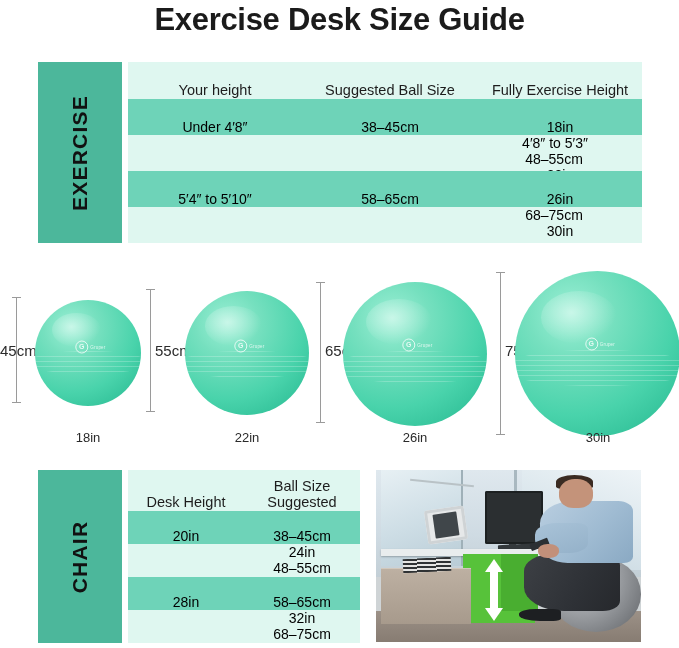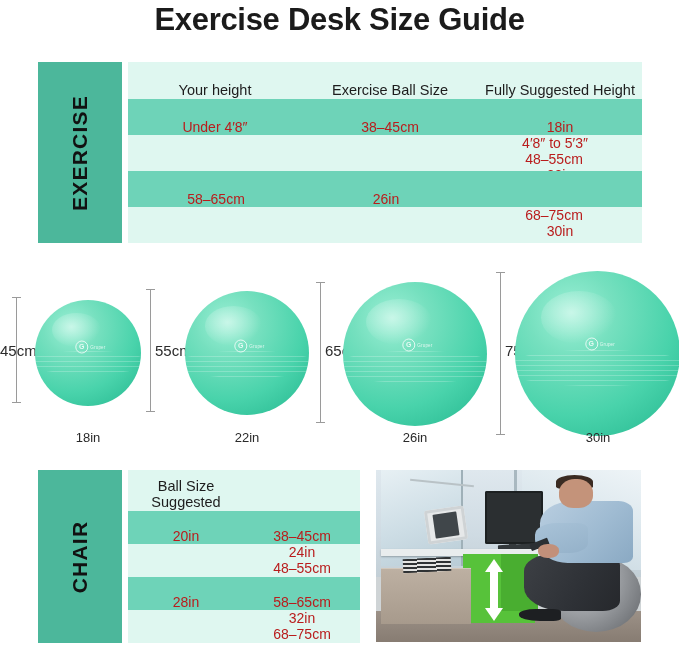--- a/index.html
+++ b/index.html
@@ -56,21 +56,21 @@
     display: flex;
     align-items: flex-end;
     box-sizing: border-box;
   }
   .row.head { background: #dff7f0; }
   .row.dark { background: #6ed3b8; }
   .row.light { background: #dff7f0; flex-direction: column; }
   .cell {
     box-sizing: border-box;
     text-align: center;
-    color: #b91c1c;
+    color: #000000;
     font-size: 14px;
     line-height: 1.15;
   }
   .cell.hdr { font-size: 14.5px; color: #1d1d1d; }
 
   
   #exercise-block { left: 38px; top: 62px; width: 604px; height: 181px; }
   #exercise-side  { left: 0; top: 0; width: 84px; height: 181px; }
   #exercise-side span { font-size: 21px; }
   #exercise-grid  { left: 90px; top: 0; width: 514px; height: 181px; }
@@ -323,37 +323,38 @@
 <div id="exercise-block" class="table-block">
 
   <div id="exercise-side" class="side-label">
     <span>EXERCISE</span>
   </div>
 
   <div id="exercise-grid" class="grid">
 
     <div class="row head">
       <div class="cell hdr c0">Your height</div>
-      <div class="cell hdr c1">Exercise Ball Size</div>
-      <div class="cell hdr c2">Fully Suggested Height</div>
+      <div class="cell hdr c1">Suggested Ball Size</div>
+      <div class="cell hdr c2">Fully Exercise Height</div>
     </div>
 
     <div class="row dark">
       <div class="cell c0">Under 4′8″</div>
       <div class="cell c1">38–45cm</div>
       <div class="cell c2">18in</div>
     </div>
 
     <div class="row light">
       <div class="cell c0">4′8″ to 5′3″</div>
       <div class="cell c1">48–55cm</div>
       <div class="cell c2">22in</div>
     </div>
 
     <div class="row dark">
+      <div class="cell c0">5′4″ to 5′10″</div>
       <div class="cell c1">58–65cm</div>
       <div class="cell c2">26in</div>
     </div>
 
     <div class="row light">
       <div class="cell c1">68–75cm</div>
       <div class="cell c2">30in</div>
     </div>
 
   </div>
@@ -417,20 +418,21 @@
 
 <div id="chair-block" class="table-block">
 
   <div id="chair-side" class="side-label">
     <span>CHAIR</span>
   </div>
 
   <div id="chair-grid" class="grid">
 
     <div class="row head">
+      <div class="cell hdr c0">Desk Height</div>
       <div class="cell hdr c1">
         <div>Ball Size</div>
         <div>Suggested</div>
       </div>
     </div>
 
     <div class="row dark">
       <div class="cell c0">20in</div>
       <div class="cell c1">38–45cm</div>
     </div>

